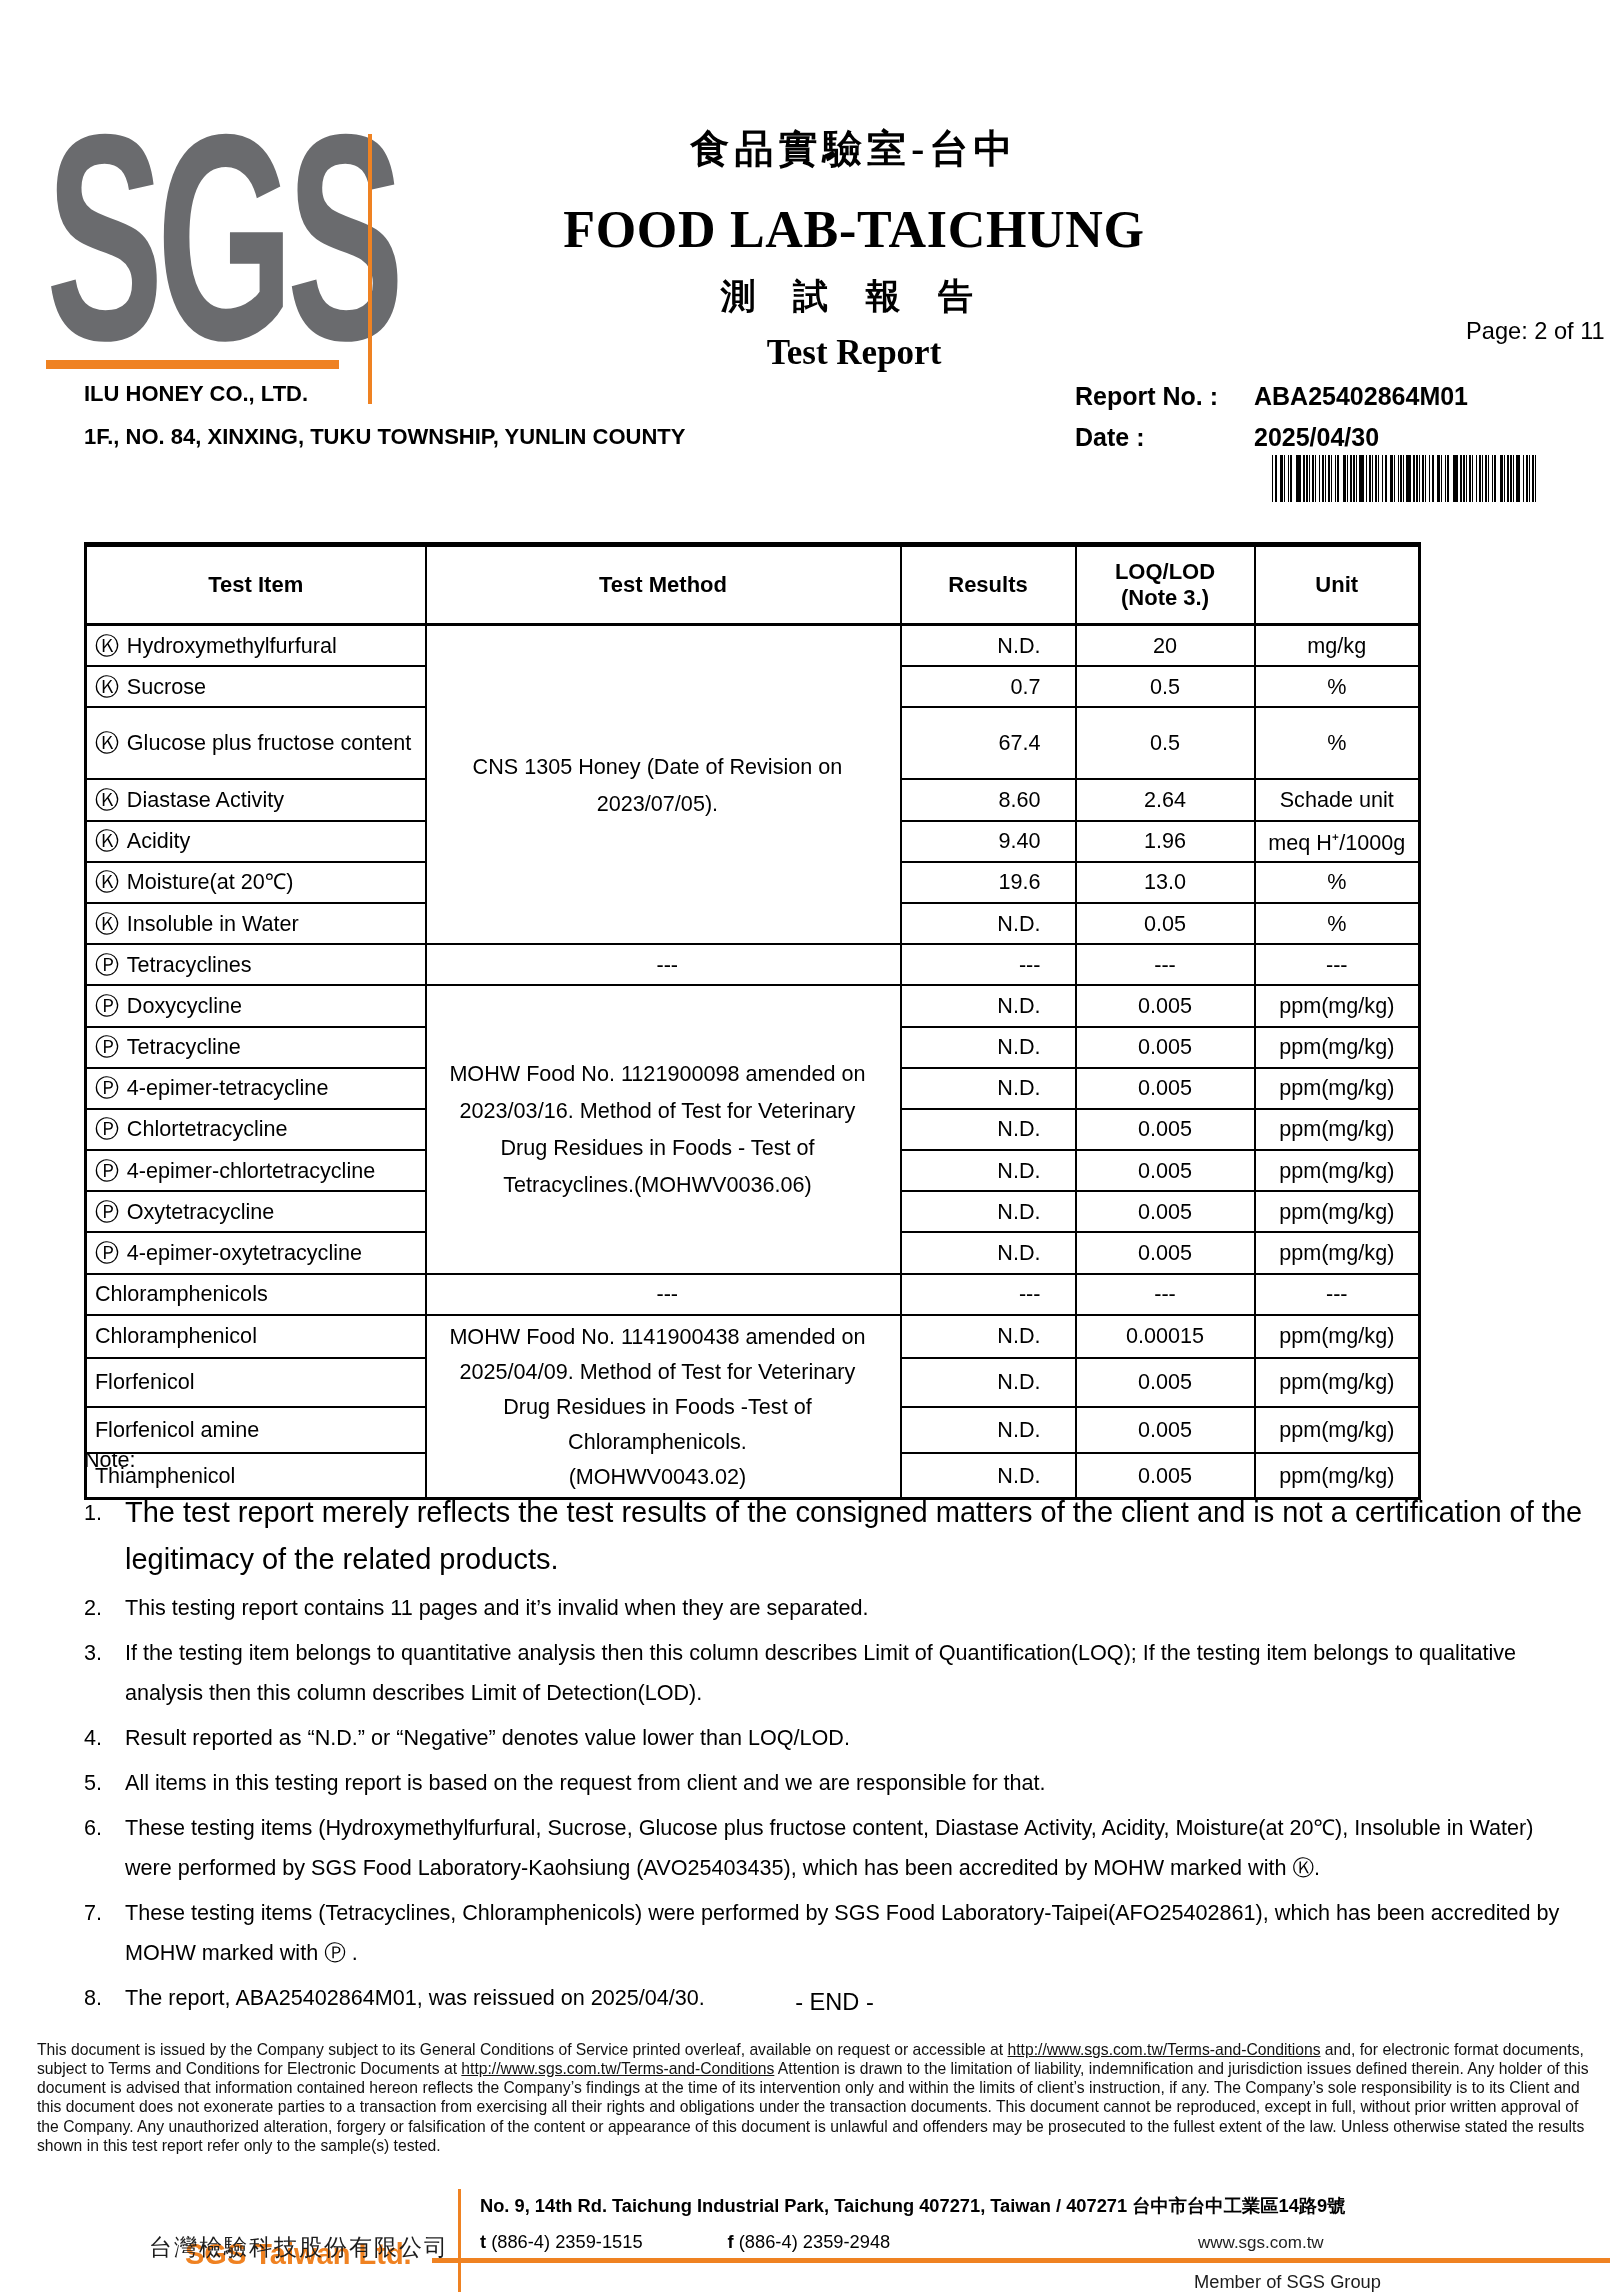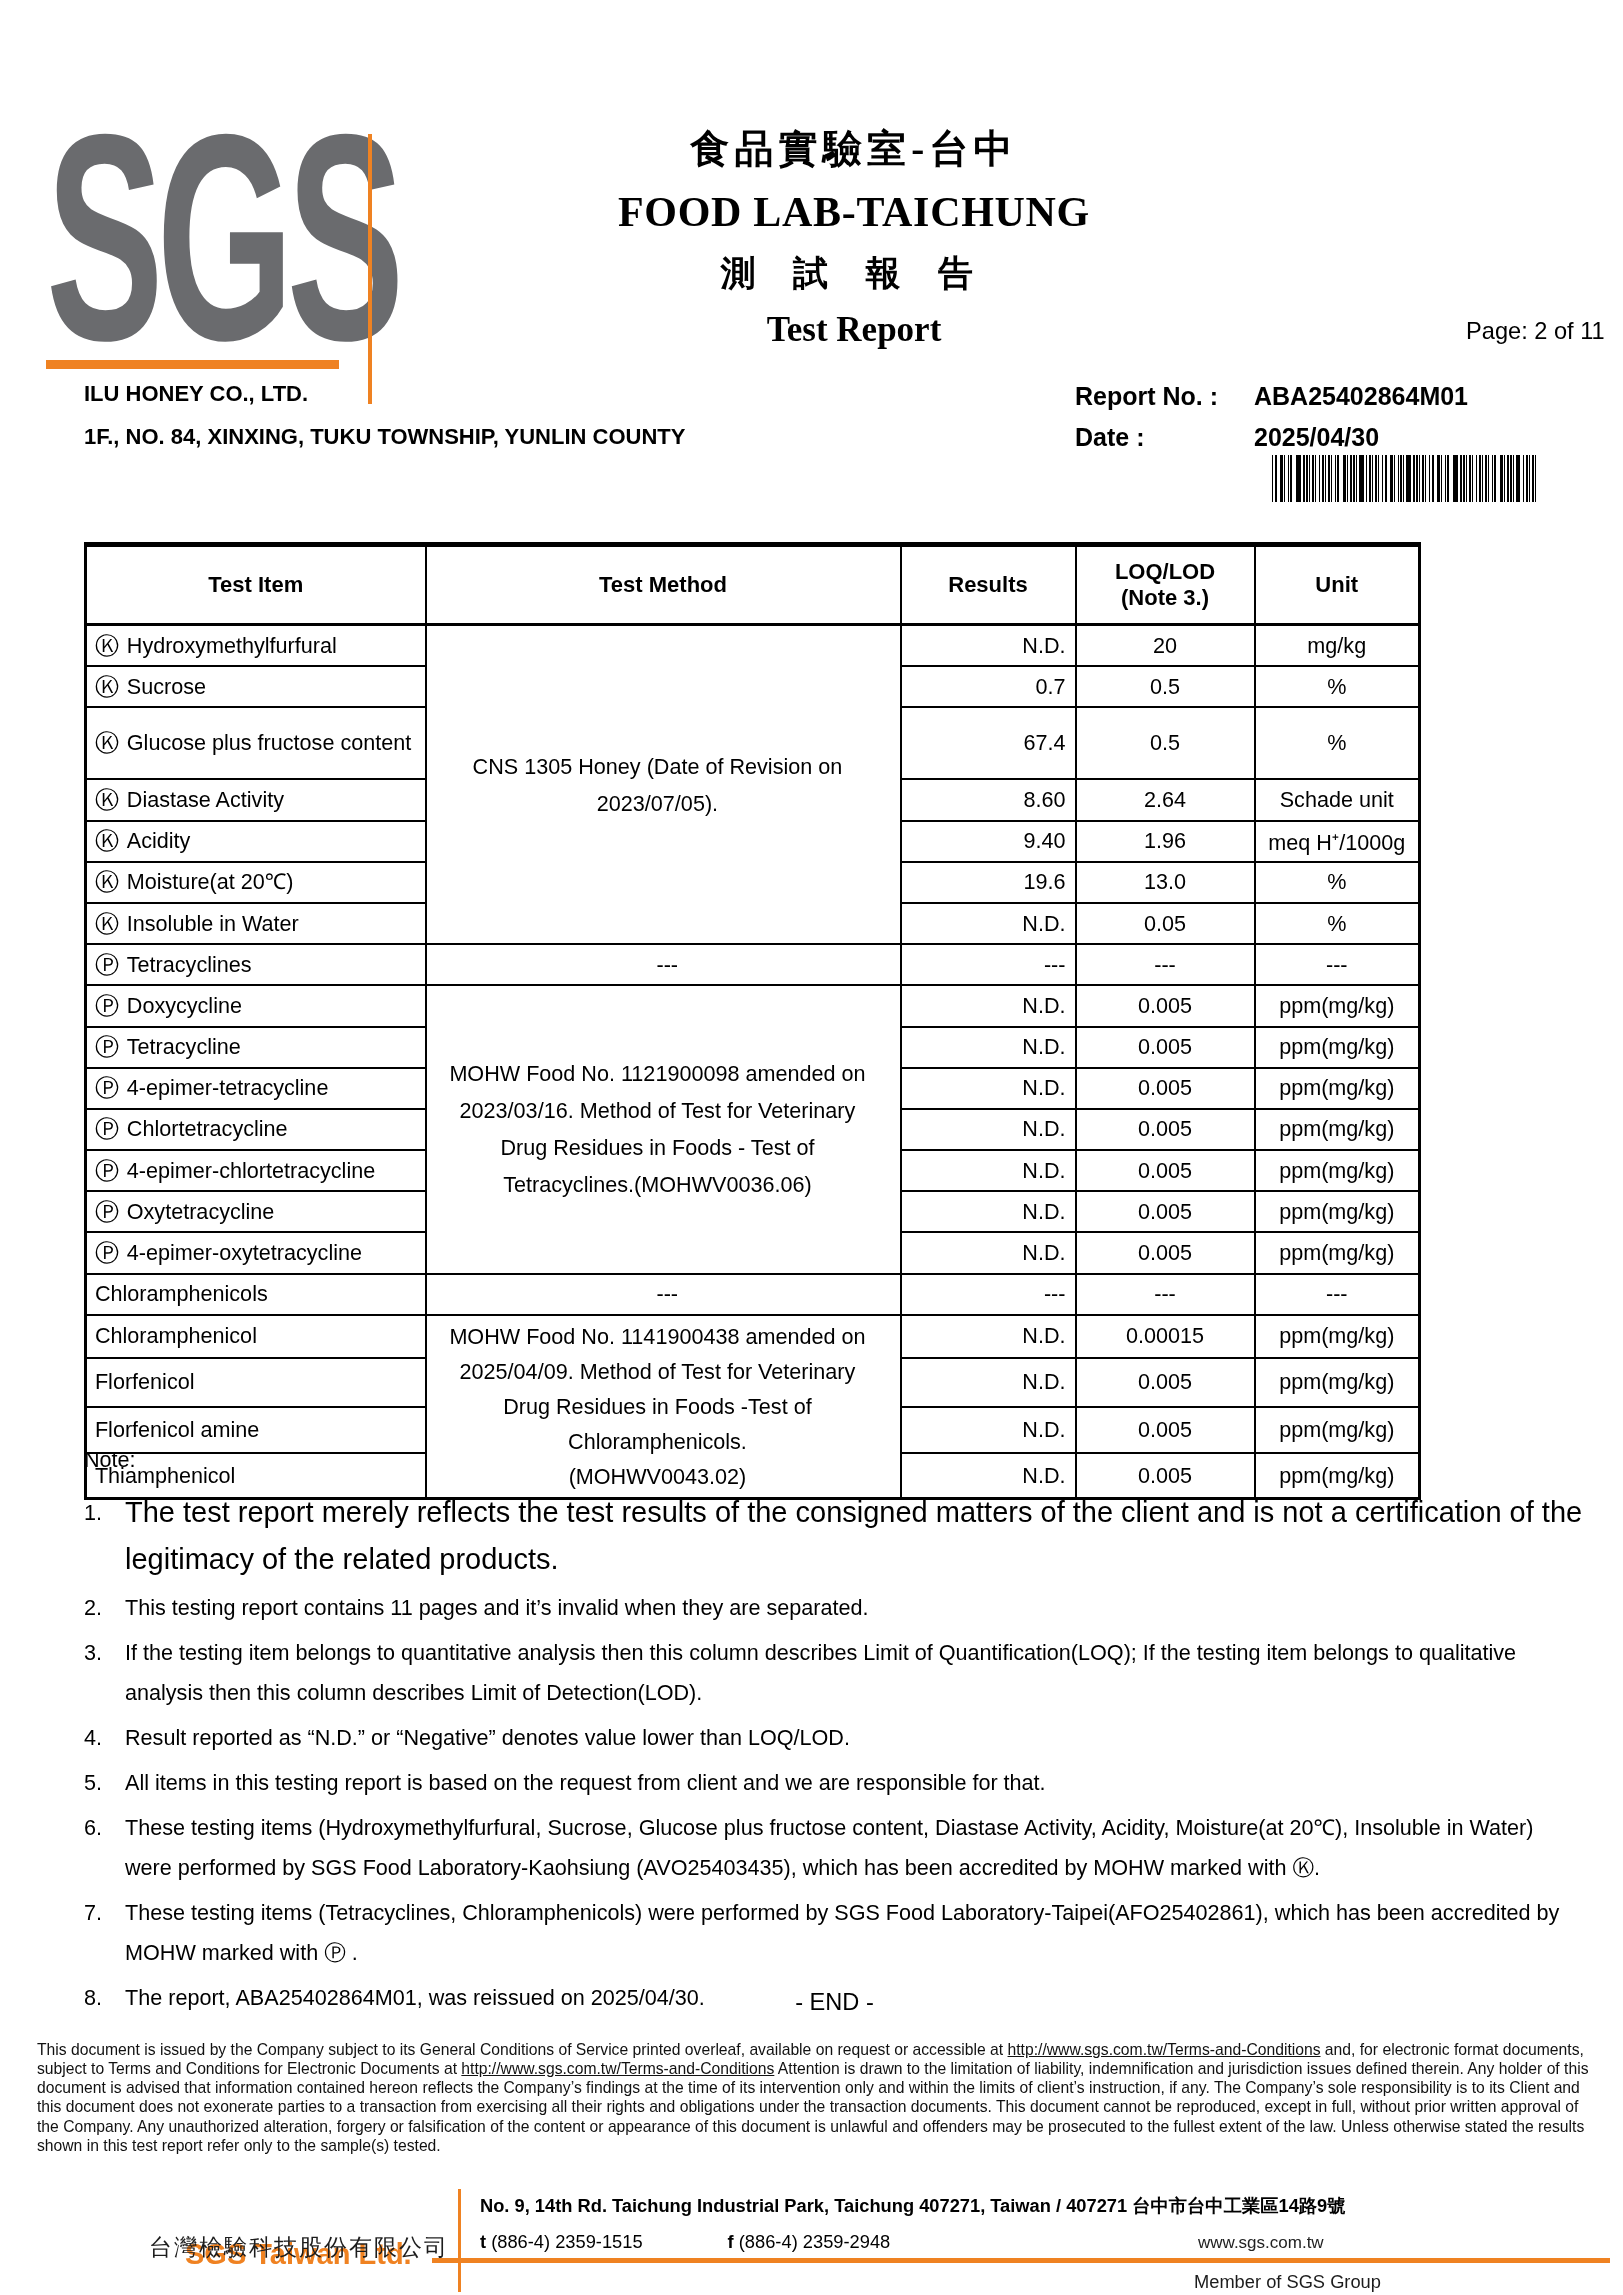--- a/index.html
+++ b/index.html
@@ -14,21 +14,21 @@
     position:absolute; left:46px; top:98px;
     font-size:294px; font-weight:bold; line-height:0.95;
     color:#6a6b6e; letter-spacing:-11.8px;
     transform:scaleX(0.60); transform-origin:left top;
   }
   .logo-hbar { position:absolute; left:46px; top:360px; width:293px; height:8.5px; }
   .logo-vline { position:absolute; left:368px; top:134px; width:3.9px; height:270px; }
   .titles { position:absolute; left:406px; top:122px; width:896px; text-align:center;
             font-family:"Liberation Serif", serif; font-weight:bold; }
   .title-cn   { font-size:39px; letter-spacing:5.2px; }
-  .title-en   { font-size:42px; margin-top:12px; letter-spacing:0.7px; }
+  .title-en   { font-size:52px; margin-top:24px; letter-spacing:0.7px; }
   .subtitle-cn{ font-size:35px; margin-top:14.4px; letter-spacing:14.4px; }
   .subtitle-en{ font-size:35px; margin-top:13px; }
   .page-num { position:absolute; right:18.3px; top:318px; font-size:23.6px; }
 
   
   .client { position:absolute; left:84px; top:381px; font-weight:bold; font-size:22px; }
   .client .line2 { margin-top:17px; }
   .meta { position:absolute; left:1075px; top:382px; font-size:25px; font-weight:bold; }
   .meta-row { display:flex; margin-bottom:11.8px; }
   .meta-label { width:179px; }
@@ -57,21 +57,21 @@
   .iwrap { display:flex; align-items:center; }
   .mark { flex:none; font-size:24px; margin-right:7.9px; line-height:1; }
   .mark:empty { display:none; }
   .item-label { flex:1; line-height:34px; }
   .c-method {
     text-align:center; vertical-align:top; line-height:37px;
     padding:2.6px 19.6px 2.6px 8.5px; white-space:pre-wrap;
   }
   .c-method.lh54 { line-height:35px; }
   .c-method.dash { line-height:normal; vertical-align:middle; padding:0 0 0 8.5px; white-space:normal; }
-  .c-res  { text-align:right; padding-right:9px; }
+  .c-res  { text-align:right; padding-right:34px; }
   .c-loq  { text-align:center; }
   .c-unit { text-align:center; }
   tr.h55  { height:36px; }
   tr.h110 { height:72px; }
   tr.h65  { height:43px; }
   tr.h75  { height:49px; }
   tr.h70  { height:46px; }
 
   
   .notes { position:absolute; left:84px; top:1447px; width:1501px; font-size:21.6px; }

